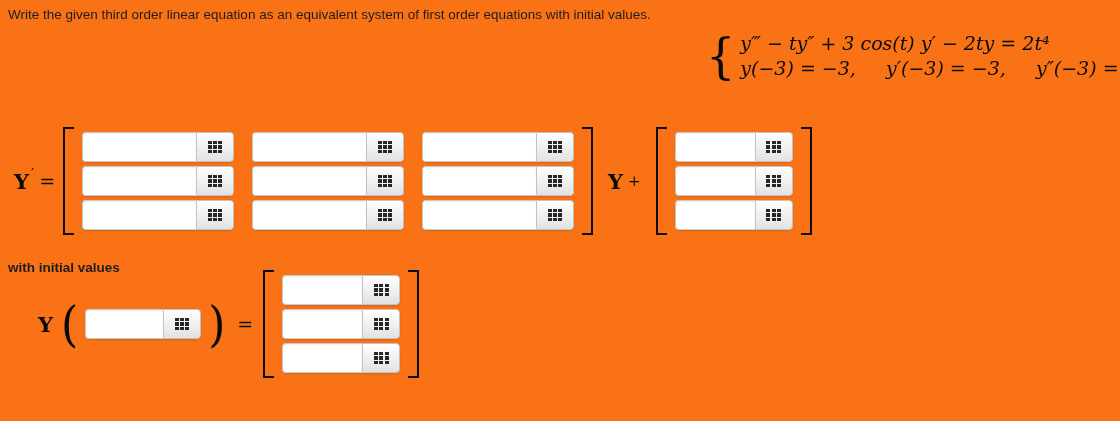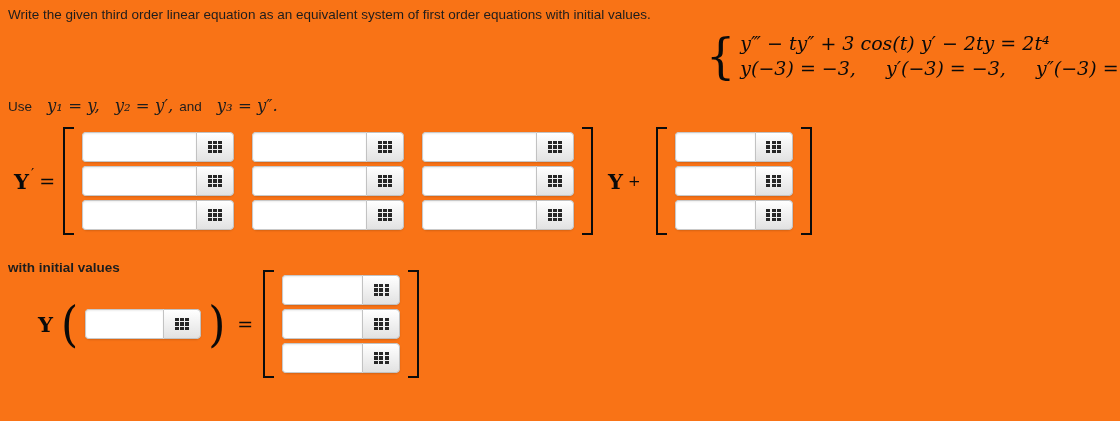--- a/index.html
+++ b/index.html
@@ -82,27 +82,20 @@
     <div class="eq-lines">
       <div class="math eq-line">y‴ − ty″ + 3 cos(t) y′ − 2ty = 2t⁴</div>
       <div class="math eq-line eq-line2">
         <span>y(−3) = −3,</span>
         <span>y′(−3) = −3,</span>
         <span>y″(−3) = 2</span>
       </div>
     </div>
   </div>
 
-  <div class="use-line">
-    <span class="sans">Use</span>
-    <span class="math m">y₁ = y,</span>
-    <span class="math m">y₂ = y′,</span>
-    <span class="sans and">and</span>
-    <span class="math m">y₃ = y″.</span>
-  </div>
 
   <div class="mrow row1">
     <span class="blabel">Y</span>
     <span class="prime">′</span>
     <span class="eqs">=</span>
 
     <span class="br l" style="margin-left:8px;"></span>
     <div class="mgrid">
       <div class="igroup">
         <input type="text" class="ain" value="" style="">

